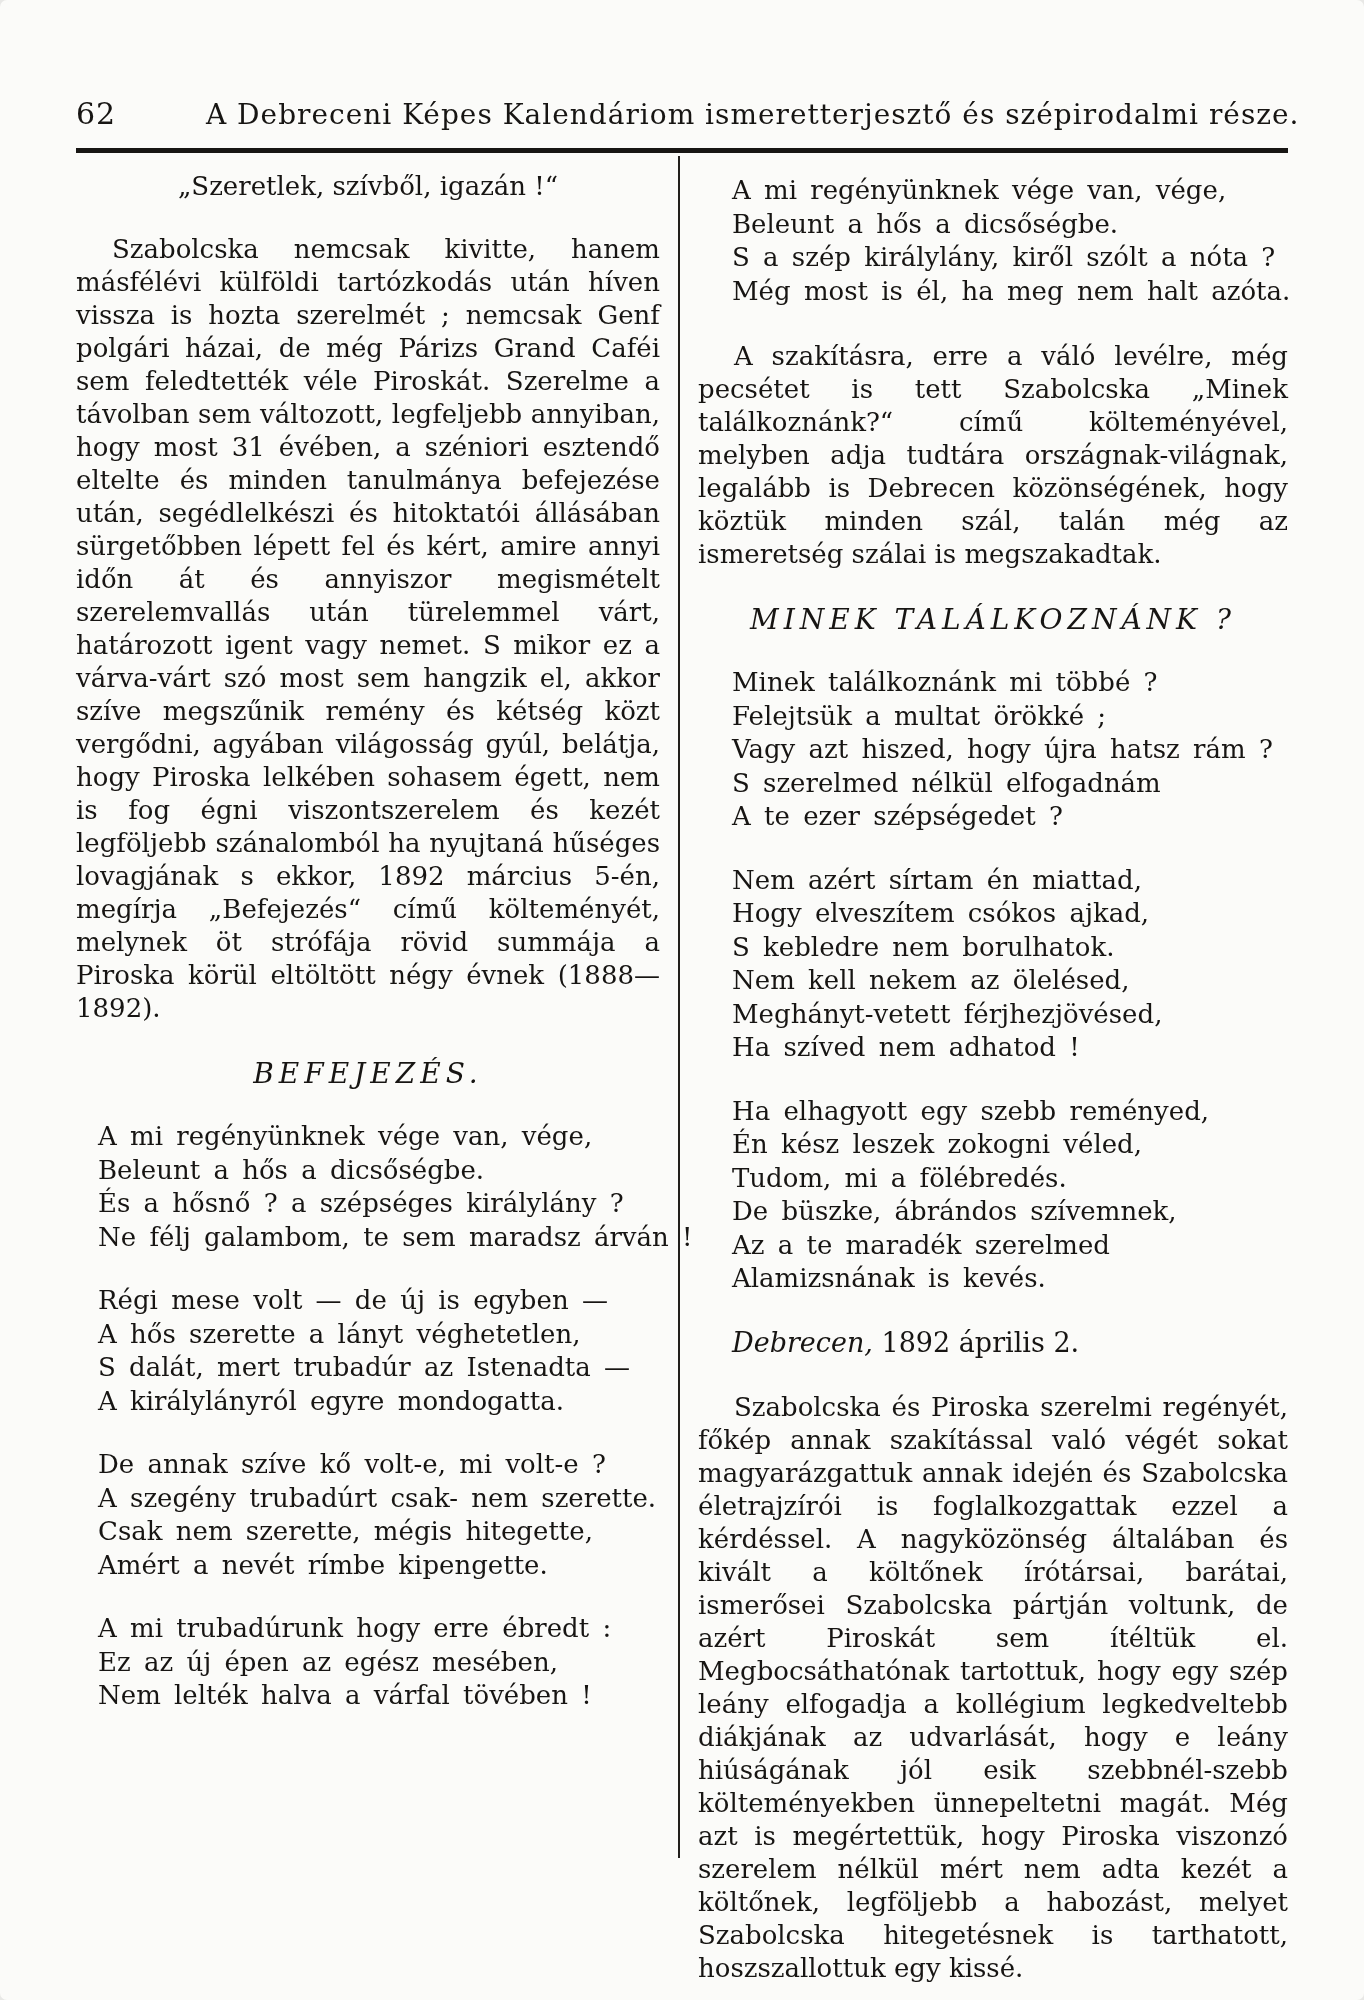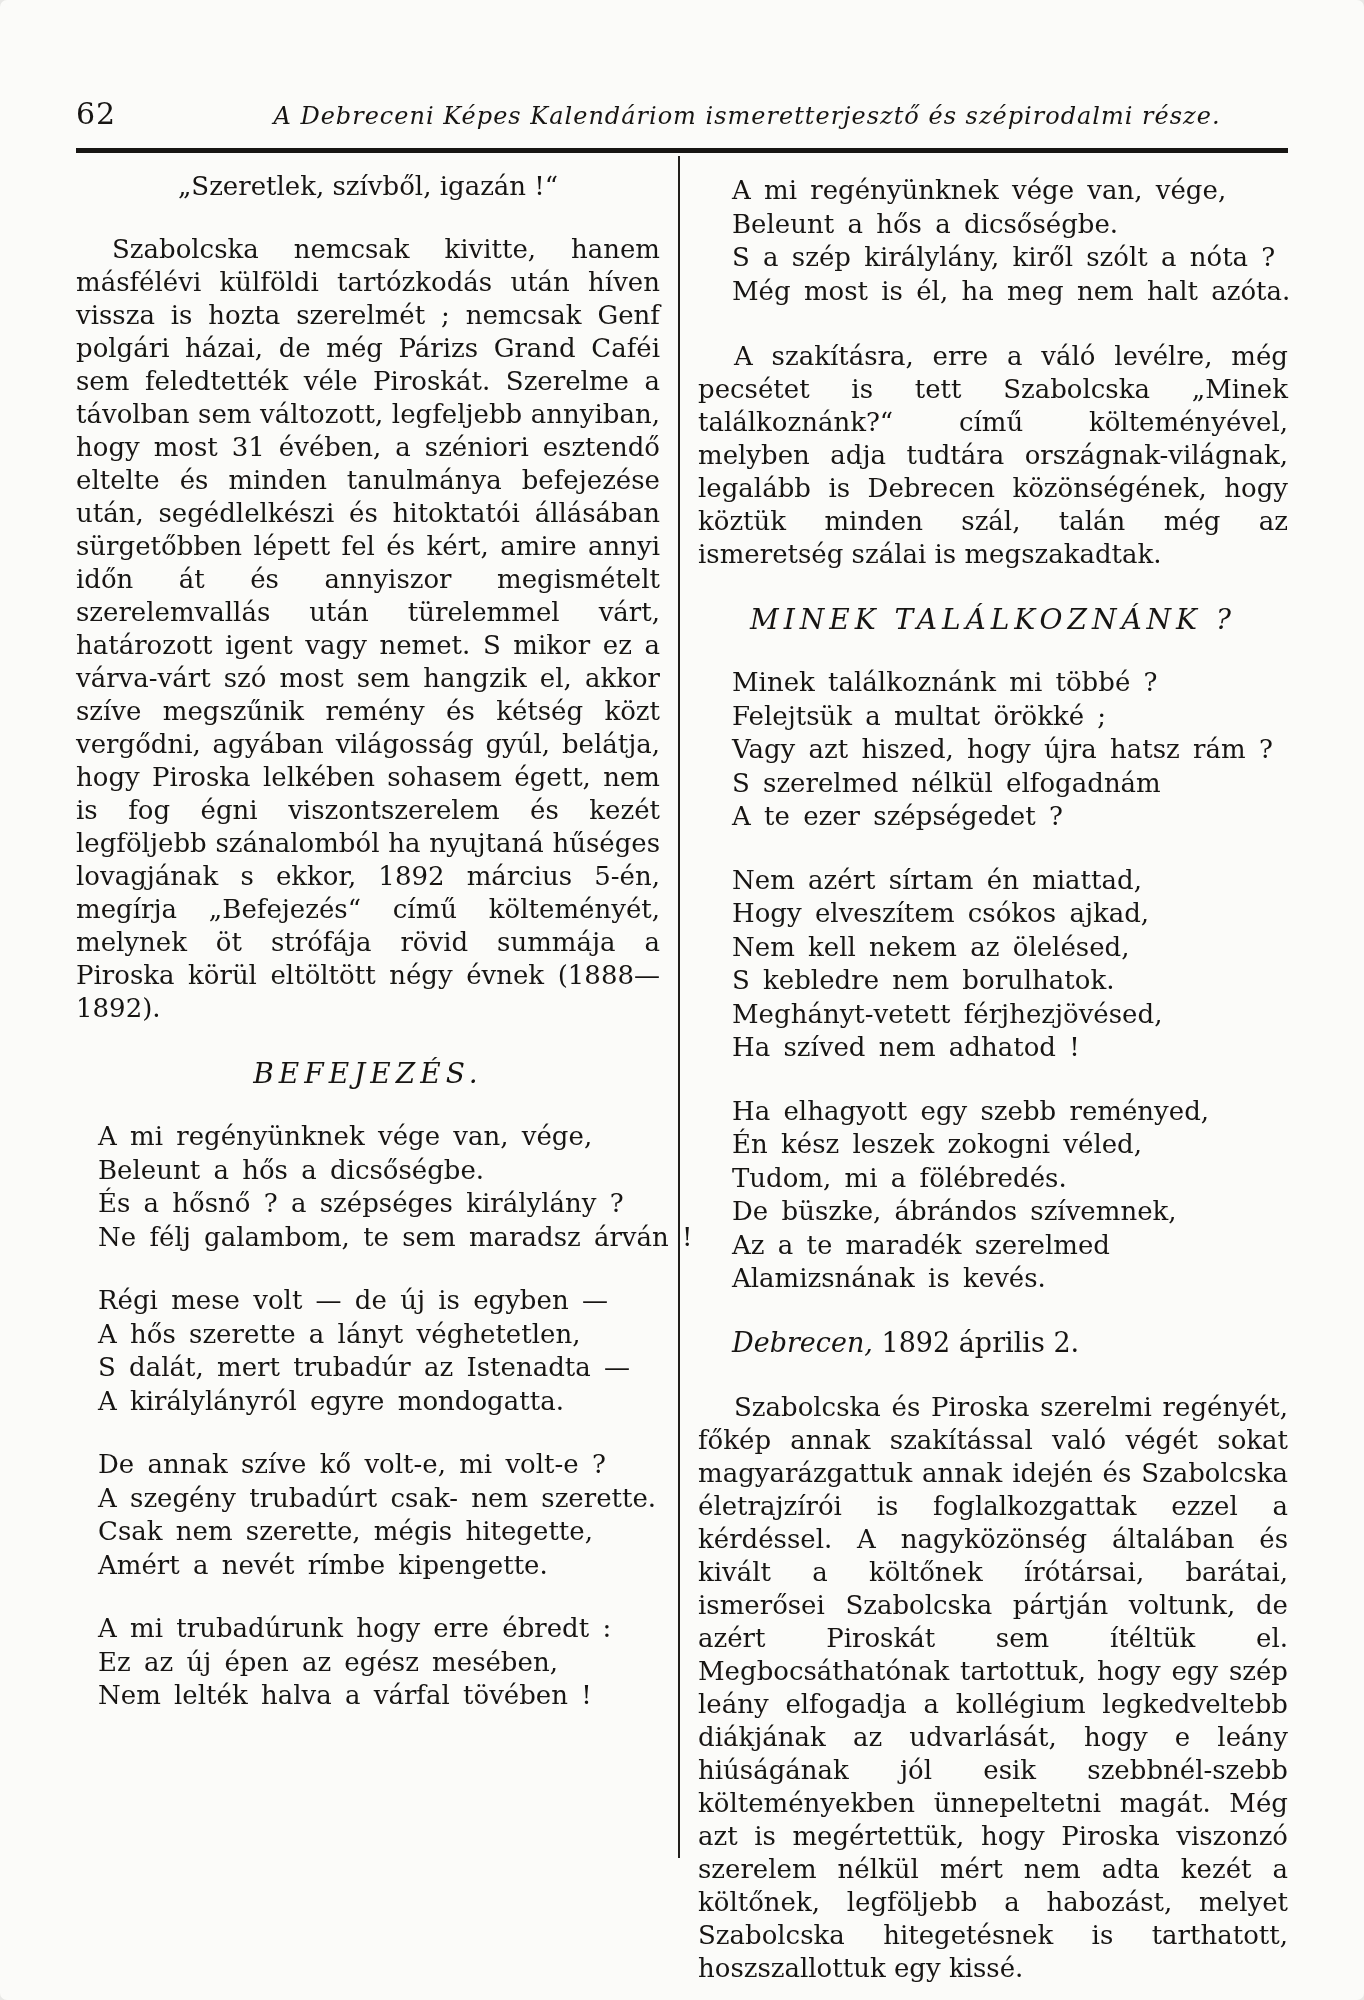--- a/index.html
+++ b/index.html
@@ -22,23 +22,22 @@
     align-items: baseline;
   }
   .page-number {
     font-size: 30px;
     letter-spacing: 1px;
     width: 130px;
     flex: 0 0 auto;
   }
   .running-title {
     flex: 1 1 auto;
-    text-align: center;
-    font-style: italic;
-    font-size: 24px;
+    text-align: right;
+    font-size: 28px;
     letter-spacing: 1px;
     white-space: nowrap;
   }
   .head-rule {
     position: absolute;
     top: 148px; left: 76px; right: 76px;
     height: 5px;
     background: #181614;
   }
   
@@ -155,22 +154,22 @@
       <div class="poem">
           <div class="poem-line">Minek találkoznánk mi többé ?</div>
           <div class="poem-line">Felejtsük a multat örökké ;</div>
           <div class="poem-line">Vagy azt hiszed, hogy újra hatsz rám ?</div>
           <div class="poem-line">S szerelmed nélkül elfogadnám</div>
           <div class="poem-line">A te ezer szépségedet ?</div>
         </div>
       <div class="poem">
           <div class="poem-line">Nem azért sírtam én miattad,</div>
           <div class="poem-line">Hogy elveszítem csókos ajkad,</div>
+          <div class="poem-line">S kebledre nem borulhatok.</div>
           <div class="poem-line">Nem kell nekem az ölelésed,</div>
-          <div class="poem-line">S kebledre nem borulhatok.</div>
           <div class="poem-line">Meghányt-vetett férjhezjövésed,</div>
           <div class="poem-line">Ha szíved nem adhatod !</div>
         </div>
       <div class="poem">
           <div class="poem-line">Ha elhagyott egy szebb reményed,</div>
           <div class="poem-line">Én kész leszek zokogni véled,</div>
           <div class="poem-line">Tudom, mi a fölébredés.</div>
           <div class="poem-line">De büszke, ábrándos szívemnek,</div>
           <div class="poem-line">Az a te maradék szerelmed</div>
           <div class="poem-line">Alamizsnának is kevés.</div>

